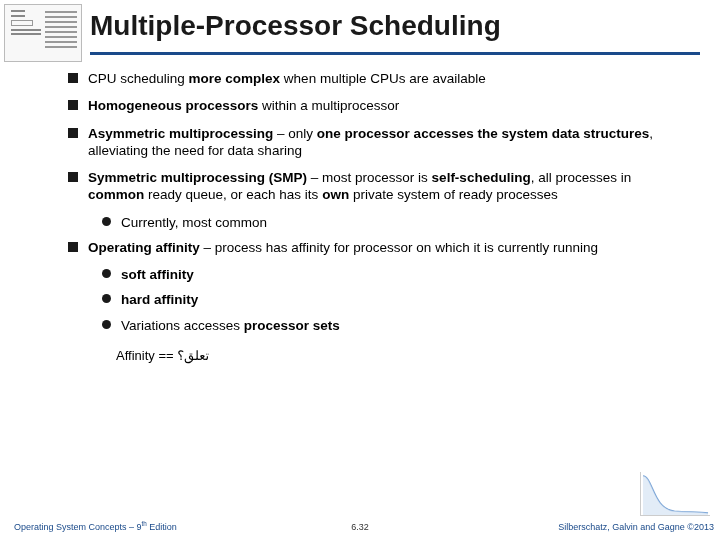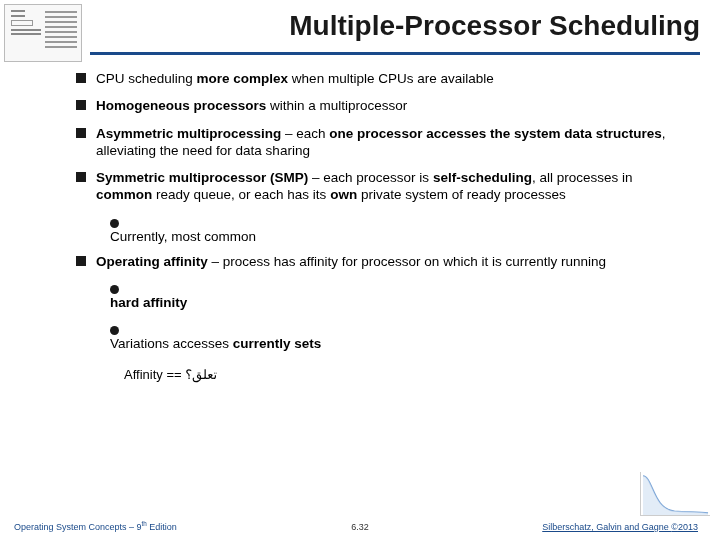--- a/index.html
+++ b/index.html
@@ -6,33 +6,33 @@
   body { width: 720px; height: 540px; font-family: Arial, sans-serif; background: #fff; position: relative; overflow: hidden; }
   .thumbnail { position: absolute; top: 4px; left: 4px; width: 78px; height: 58px; border: 1px solid #bbb; background: #f8f8f8; }
   .thumbnail .tl1 { position: absolute; top: 5px; left: 6px; width: 14px; height: 2px; background: #888; }
   .thumbnail .tl2 { position: absolute; top: 10px; left: 6px; width: 14px; height: 2px; background: #888; }
   .thumbnail .tl3 { position: absolute; top: 15px; left: 6px; width: 22px; height: 6px; border: 1px solid #999; }
   .thumbnail .tl4 { position: absolute; top: 24px; left: 6px; width: 30px; height: 2px; background: #888; }
   .thumbnail .tl5 { position: absolute; top: 28px; left: 6px; width: 30px; height: 2px; background: #888; }
   .thumbnail .tc { position: absolute; top: 6px; left: 40px; right: 4px; }
   .thumbnail .tc div { height: 2px; background: #999; margin-bottom: 3px; }
   .title-area { position: absolute; top: 6px; left: 90px; right: 20px; }
-  .title { font-size: 28px; font-weight: bold; color: #1a1a1a; text-align: right; padding: 4px 0 8px; }
+  .title { font-size: 28px; font-weight: bold; color: #1a1a1a; text-align: left; padding: 4px 0 8px; }
   .rule { height: 3px; background: #1a4a8a; margin-top: 2px; }
-  .content { position: absolute; top: 70px; left: 76px; right: 36px; }
+  .content { position: absolute; top: 70px; left: 68px; right: 36px; }
   .l1 { display: flex; margin-bottom: 10px; font-size: 13.5px; line-height: 1.28; }
   .sq { width: 10px; height: 10px; background: #1a1a1a; flex: 0 0 10px; margin-top: 3px; margin-right: 10px; }
-  .l2 { display: flex; margin: 12px 0 8px 34px; font-size: 13.5px; line-height: 1.28; flex-direction: column; }
+  .l2 { display: flex; margin: 4px 0 8px 34px; font-size: 13.5px; line-height: 1.28; }
   .dot { width: 9px; height: 9px; background: #1a1a1a; border-radius: 50%; flex: 0 0 9px; margin-top: 3px; margin-right: 10px; }
   .b { font-weight: bold; }
   .note { margin-left: 48px; margin-top: 14px; font-size: 13px; }
   .footer { position: absolute; bottom: 6px; left: 0; right: 0; height: 18px; font-size: 9px; }
   .foot-left { position: absolute; left: 14px; bottom: 2px; color: #1a4a8a; }
   .foot-center { position: absolute; left: 0; right: 0; bottom: 2px; text-align: center; color: #333; }
-  .foot-right { position: absolute; right: 22px; bottom: 2px; color: #1a4a8a; text-decoration: underline; }
+  .foot-right { position: absolute; right: 6px; bottom: 2px; color: #1a4a8a; }
   .mini-chart { position: absolute; right: 10px; bottom: 24px; width: 70px; height: 44px; border-left: 1px solid #ccc; border-bottom: 1px solid #ccc; }
   .mini-chart svg { width: 100%; height: 100%; }
   sup { font-size: 0.7em; }
 </style>
 </head>
 <body>
 
 <div class="thumbnail">
   <div class="tl1"></div>
     <div class="tl2"></div>
@@ -63,47 +63,51 @@
     <span><span>CPU scheduling </span><span class="b">more complex</span><span> when multiple CPUs are available</span></span>
   </div>
 
   <div class="l1">
     <span class="sq"></span>
     <span><span class="b">Homogeneous processors</span><span> within a multiprocessor</span></span>
   </div>
 
   <div class="l1">
     <span class="sq"></span>
-    <span><span class="b">Asymmetric multiprocessing</span><span> – each </span><span class="b">one processor accesses the system data structures</span><span>, alleviating the need for data sharing</span></span>
+    <span><span class="b">Asymmetric multiprocessing</span><span> – only </span><span class="b">one processor accesses the system data structures</span><span>, alleviating the need for data sharing</span></span>
   </div>
 
   <div class="l1">
     <span class="sq"></span>
-    <span><span class="b">Symmetric multiprocessor (SMP)</span><span> – each processor is </span><span class="b">self-scheduling</span><span>, all processes in </span><span class="b">common</span><span> ready queue, or each has its </span><span class="b">own</span><span> private system of ready processes</span></span>
+    <span><span class="b">Symmetric multiprocessing (SMP)</span><span> – most processor is </span><span class="b">self-scheduling</span><span>, all processes in </span><span class="b">common</span><span> ready queue, or each has its </span><span class="b">own</span><span> private system of ready processes</span></span>
   </div>
 
   <div class="l2">
     <span class="dot"></span>
     <span>Currently, most common</span>
   </div>
 
   <div class="l1">
     <span class="sq"></span>
     <span><span class="b">Operating affinity</span><span> – process has affinity for processor on which it is currently running</span></span>
   </div>
 
+  <div class="l2">
+    <span class="dot"></span>
+    <span class="b">soft affinity</span>
+  </div>
 
   <div class="l2">
     <span class="dot"></span>
     <span class="b">hard affinity</span>
   </div>
 
   <div class="l2">
     <span class="dot"></span>
-    <span><span>Variations accesses </span><span class="b">currently sets</span></span>
+    <span><span>Variations accesses </span><span class="b">processor sets</span></span>
   </div>
 
   <div class="note">Affinity == تعلق؟</div>
 </div>
 
 <div class="mini-chart">
   <svg viewBox="0 0 70 44" preserveAspectRatio="none">
     <path d="M2 4 C 12 4, 12 38, 34 40 C 50 41, 60 41, 68 42" fill="none" stroke="#7aa4d6" stroke-width="1.4"></path>
     <path d="M2 4 C 12 4, 12 38, 34 40 C 50 41, 60 41, 68 42 L68 44 L2 44 Z" fill="#cfe0f2" opacity="0.6"></path>
   </svg>

